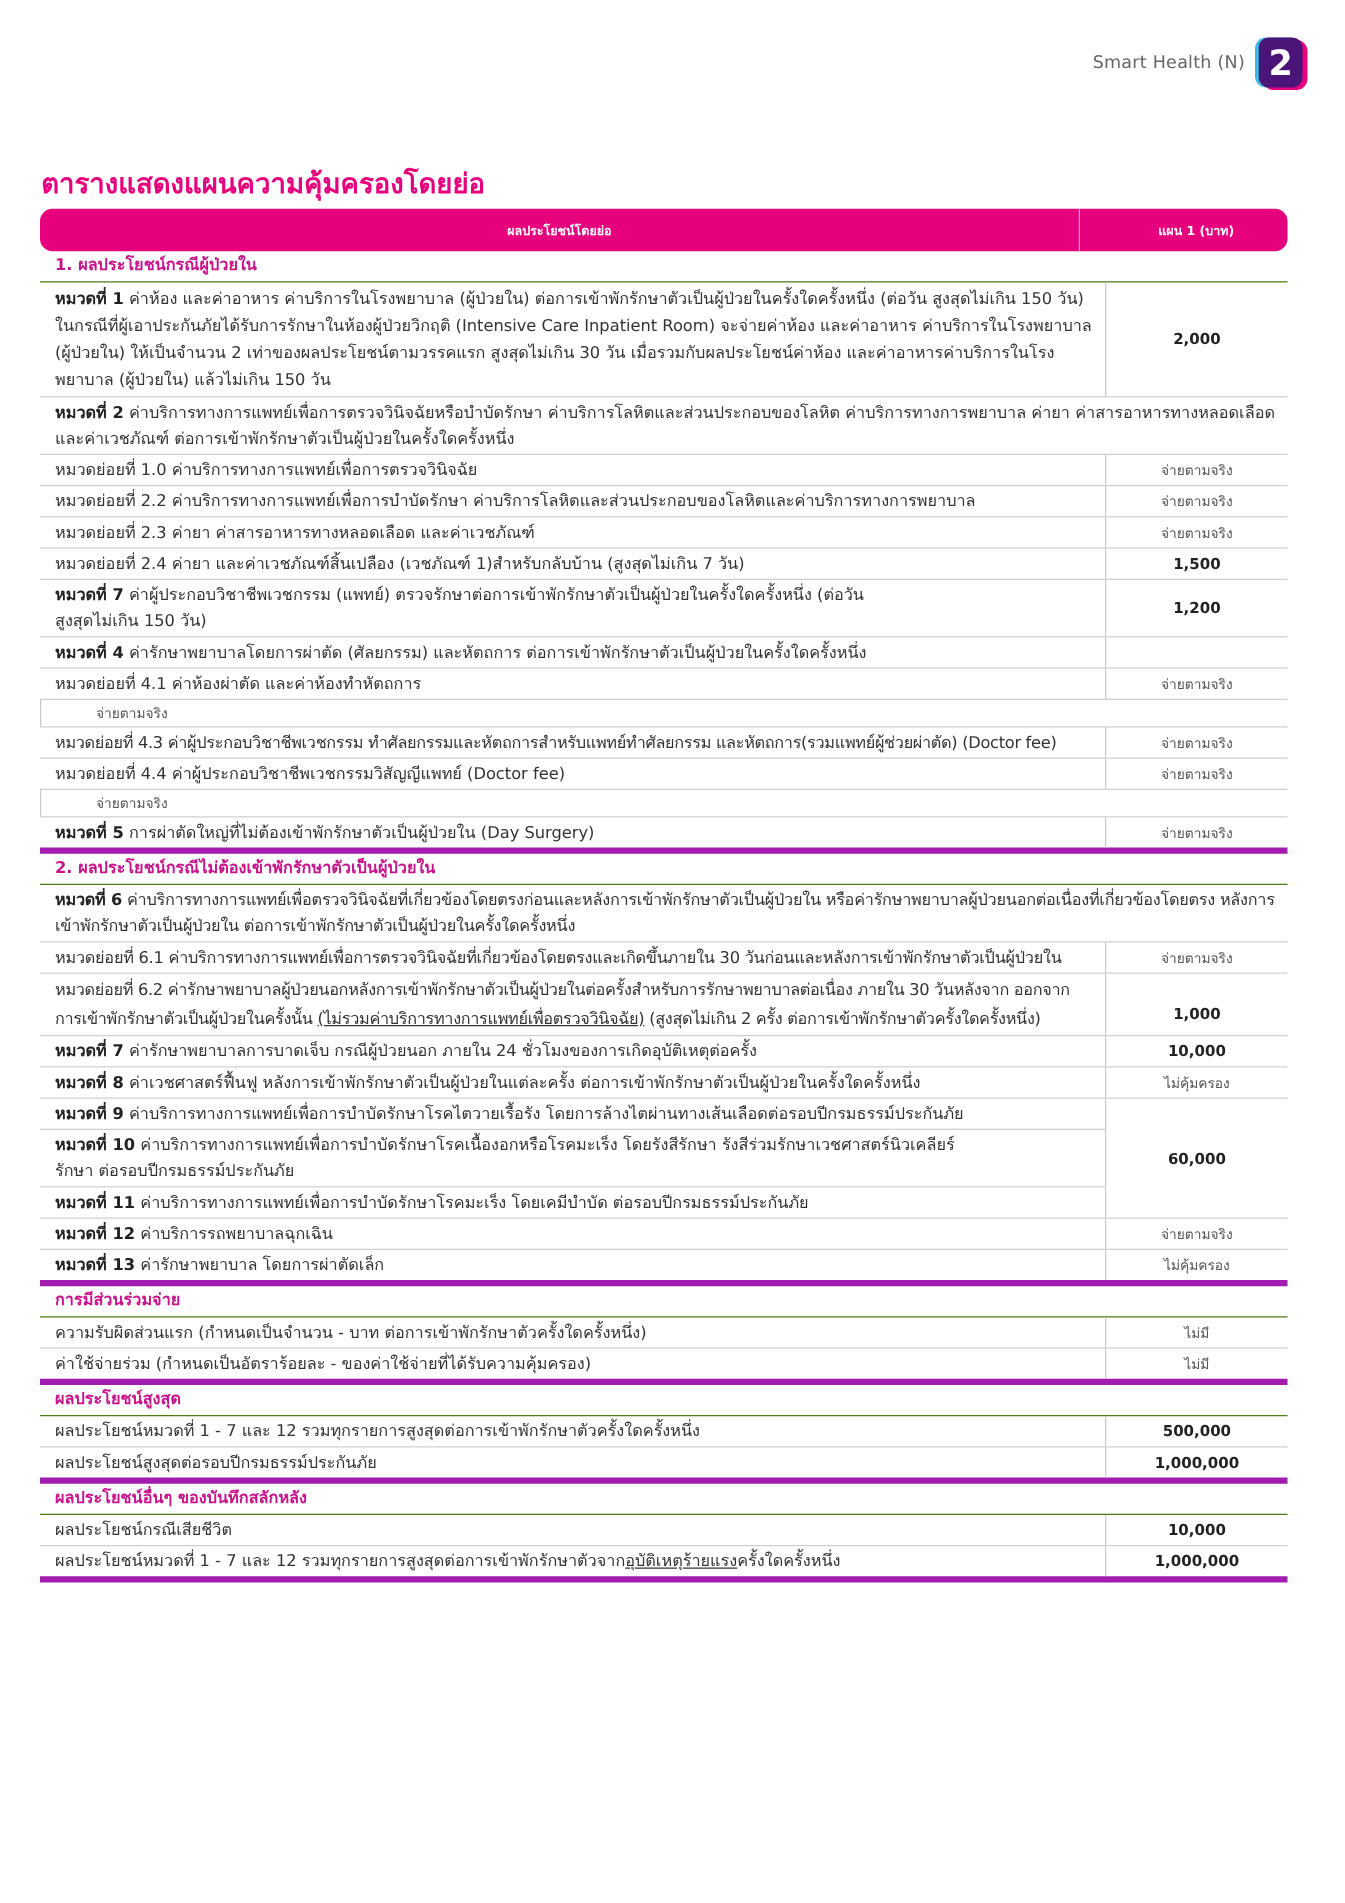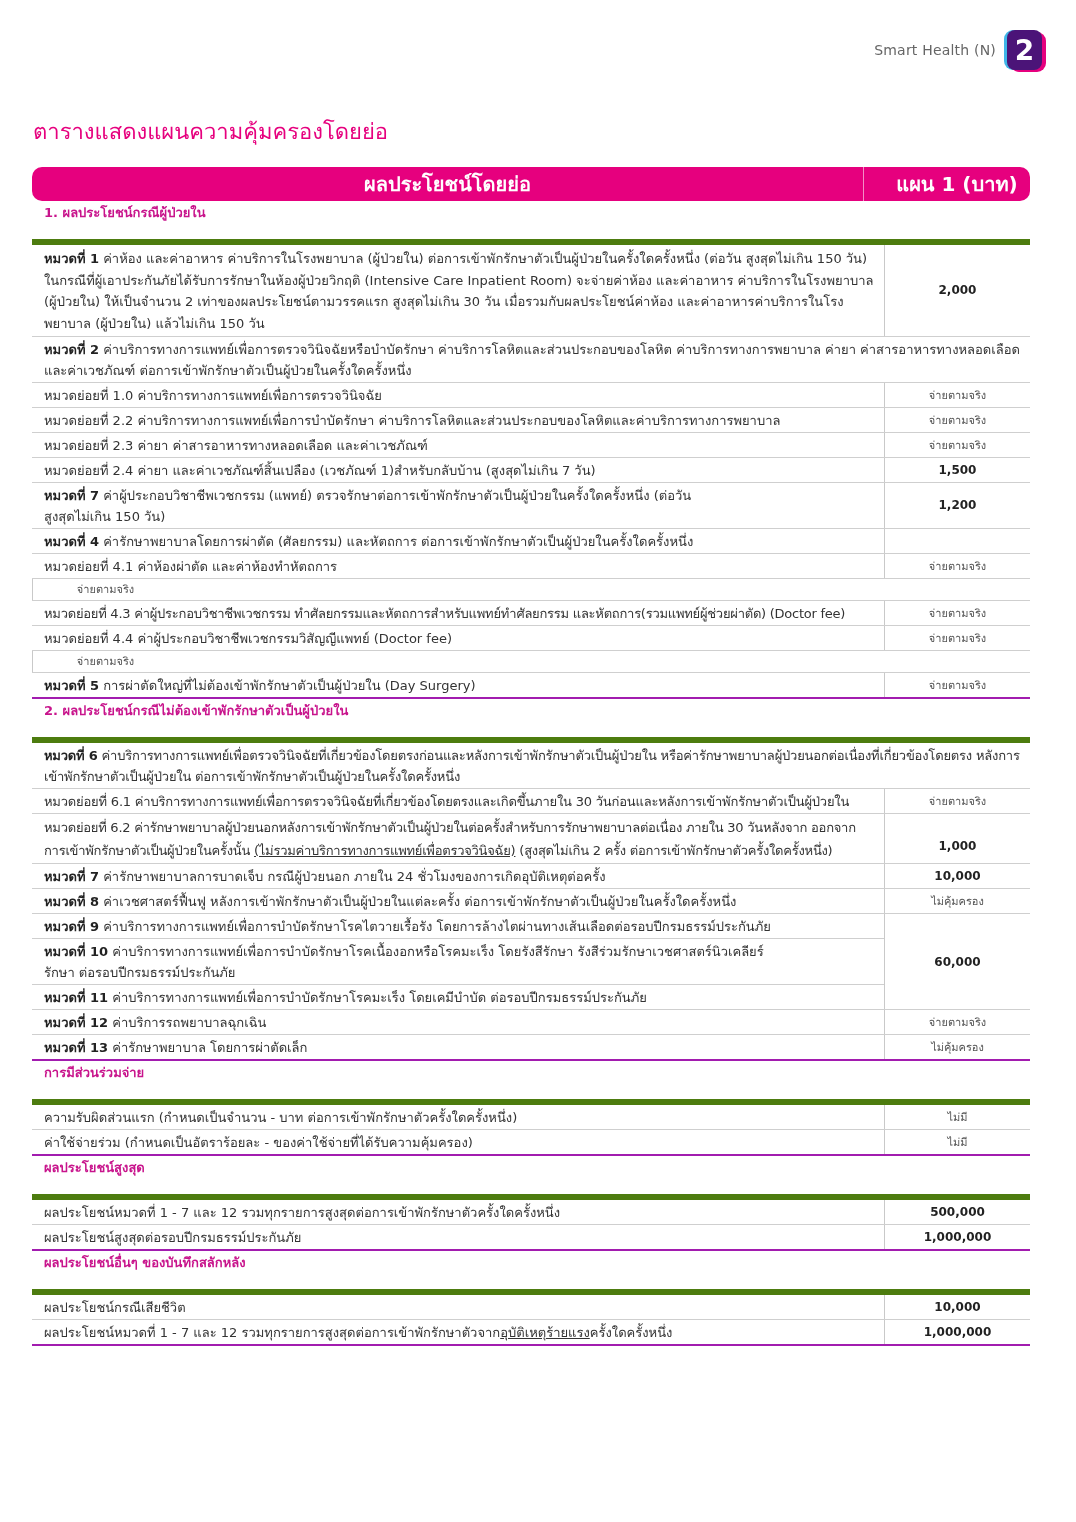--- a/index.html
+++ b/index.html
@@ -6,31 +6,31 @@
   html, body { width: 1076px; height: 1522px; background: #ffffff; }
   body { font-family: "DejaVu Sans", "Liberation Sans", sans-serif; color: #333; position: relative; }
 
   .brand { position: absolute; top: 28px; right: 30px; display: flex; align-items: center; gap: 8px; }
   .brand-name { font-size: 14px; color: #666; letter-spacing: 0.2px; }
   .brand-logo { position: relative; width: 42px; height: 44px; }
   .brand-logo .b1 { position: absolute; left: 0; top: 2px; width: 36px; height: 40px; border-radius: 9px; background: #3fb6e8; }
   .brand-logo .b2 { position: absolute; left: 6px; top: 4px; width: 36px; height: 40px; border-radius: 9px; background: #e6007e; }
   .brand-logo .b3 { position: absolute; left: 3px; top: 2px; width: 35px; height: 40px; border-radius: 8px; background: #4b1478; color: #fff; font-size: 28px; font-weight: bold; display: flex; align-items: center; justify-content: center; }
 
-  .page-title { position: absolute; left: 33px; top: 114px; font-size: 22px; font-weight: normal; color: #e6007e; }
+  .page-title { position: absolute; left: 33px; top: 129px; font-size: 22px; font-weight: bold; color: #e6007e; }
 
   .table { position: absolute; left: 32px; top: 167px; width: 998px; }
-  .thead { display: flex; height: 34px; background: #e6007e; border-radius: 10px; color: #fff; font-size: 20px; font-weight: bold; gap: 20px; }
+  .thead { display: flex; height: 34px; background: #e6007e; border-radius: 10px; color: #fff; font-size: 10px; font-weight: bold; gap: 20px; }
   .thead .c1 { flex: 1; display: flex; align-items: center; justify-content: center; border-right: 1px solid #f38fc5; }
   .thead .c2 { width: 146px; display: flex; align-items: center; justify-content: center; }
 
-  .section-title { font-size: 13px; font-weight: bold; color: #c8148c; padding: 4px 0 19px 12px; border-bottom: 6px solid #4d7c0f; line-height: 15px; }
+  .section-title { font-size: 13px; font-weight: bold; color: #c8148c; padding: 4px 0 5px 12px; border-bottom: 1px solid #4d7c0f; line-height: 15px; }
 
   .row { display: flex; border-bottom: 1px solid #cfcfcf; font-size: 13px; line-height: 21px; color: #333; }
-  .row.endsec { border-bottom: 2px solid #a21caf; }
+  .row.endsec { border-bottom: 5px solid #a21caf; }
   .row .desc { flex: 1; padding: 2px 8px 1px 12px; }
   .row.full .desc { padding-right: 8px; }
   .row .val { width: 146px; border-left: 1px solid #c9c9c9; display: flex; align-items: center; justify-content: center; font-size: 11px; color: #555; }
   .row .val.bold { font-weight: bold; font-size: 12px; color: #222; }
   .row .val.empty { }
   .b { font-weight: bold; color: #222; }
   .u { text-decoration: underline; }
 
   .group { display: flex; border-bottom: 1px solid #cfcfcf; }
   .group .rows { flex: 1; }

